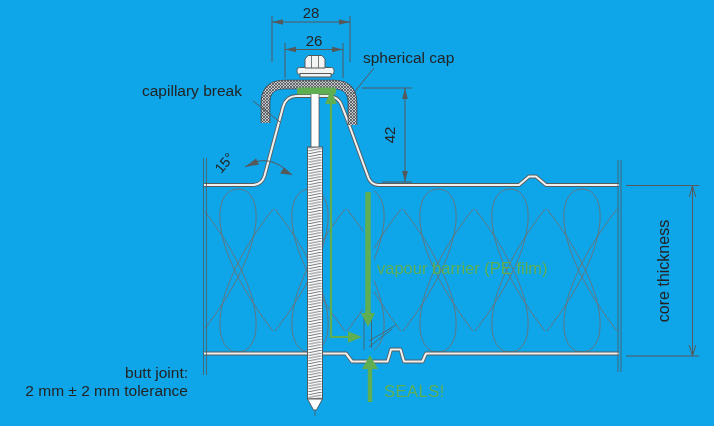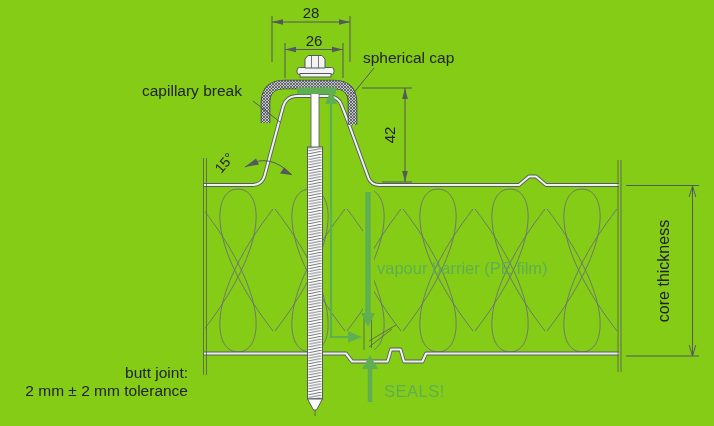--- a/index.html
+++ b/index.html
@@ -1,16 +1,16 @@
 <!DOCTYPE html>
 <html><head>
 <meta charset="utf-8">
 <style>
   html,body{margin:0;padding:0;background:#ffffff;}
-  #stage{position:relative;width:714px;height:426px;background:#84cc16;overflow:hidden;
+  #stage{position:relative;width:714px;height:426px;background:#0ea5e9;overflow:hidden;
          font-family:"Liberation Sans", sans-serif;}
   svg{display:block}
   .ins path{fill:none;stroke:#6b7074;stroke-width:0.9;}
   .sheet-outer{fill:none;stroke:#575c5f;stroke-width:3.8;stroke-linejoin:round;}
   .sheet-inner{fill:none;stroke:#eff0f0;stroke-width:2.1;stroke-linejoin:round;}
   .thin{fill:none;stroke:#54595c;stroke-width:1;}
   .thin-08{fill:none;stroke:#54595c;stroke-width:0.8;}
   .dimarrow{fill:#54595c;stroke:none;}
   .lbl{fill:#232323;font-size:15.5px;}
   .dimtxt{fill:#232323;font-size:15px;}

